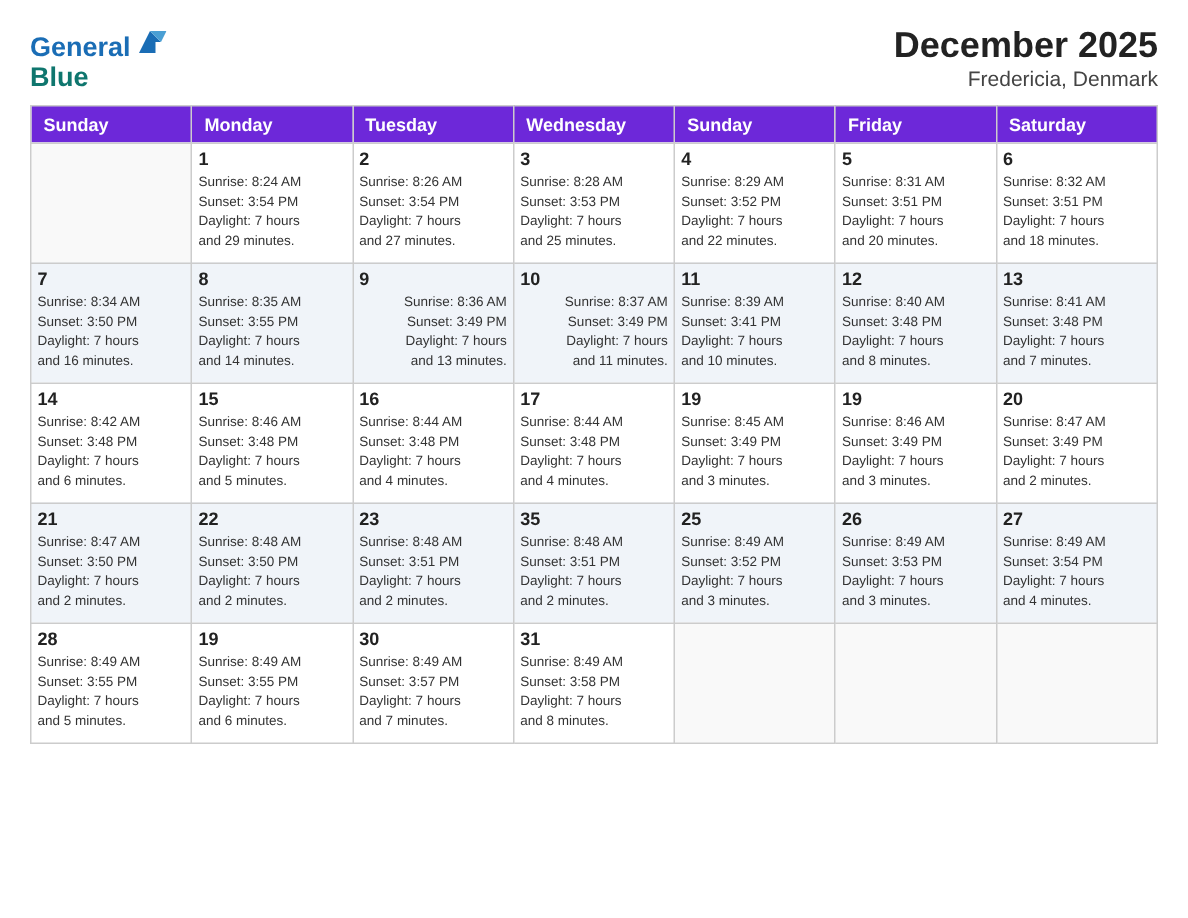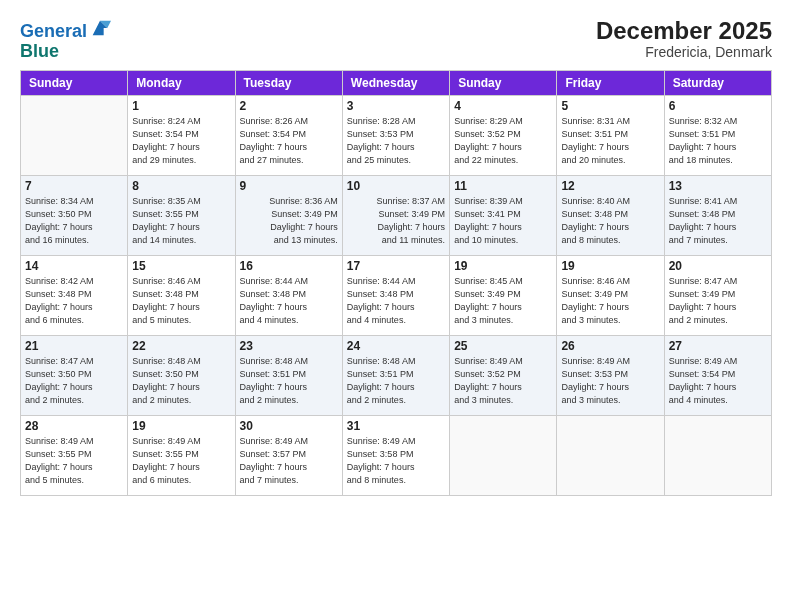--- a/index.html
+++ b/index.html
@@ -297,21 +297,21 @@
 and 2 minutes.</div>
           </td>
           <td>
             <span class="day-number">23</span>
             <div class="day-info" style="white-space: pre-line;">Sunrise: 8:48 AM
 Sunset: 3:51 PM
 Daylight: 7 hours
 and 2 minutes.</div>
           </td>
           <td>
-            <span class="day-number">24</span>
+            <span class="day-number">35</span>
             <div class="day-info" style="white-space: pre-line;">Sunrise: 8:48 AM
 Sunset: 3:51 PM
 Daylight: 7 hours
 and 2 minutes.</div>
           </td>
           <td>
             <span class="day-number">25</span>
             <div class="day-info" style="white-space: pre-line;">Sunrise: 8:49 AM
 Sunset: 3:52 PM
 Daylight: 7 hours

